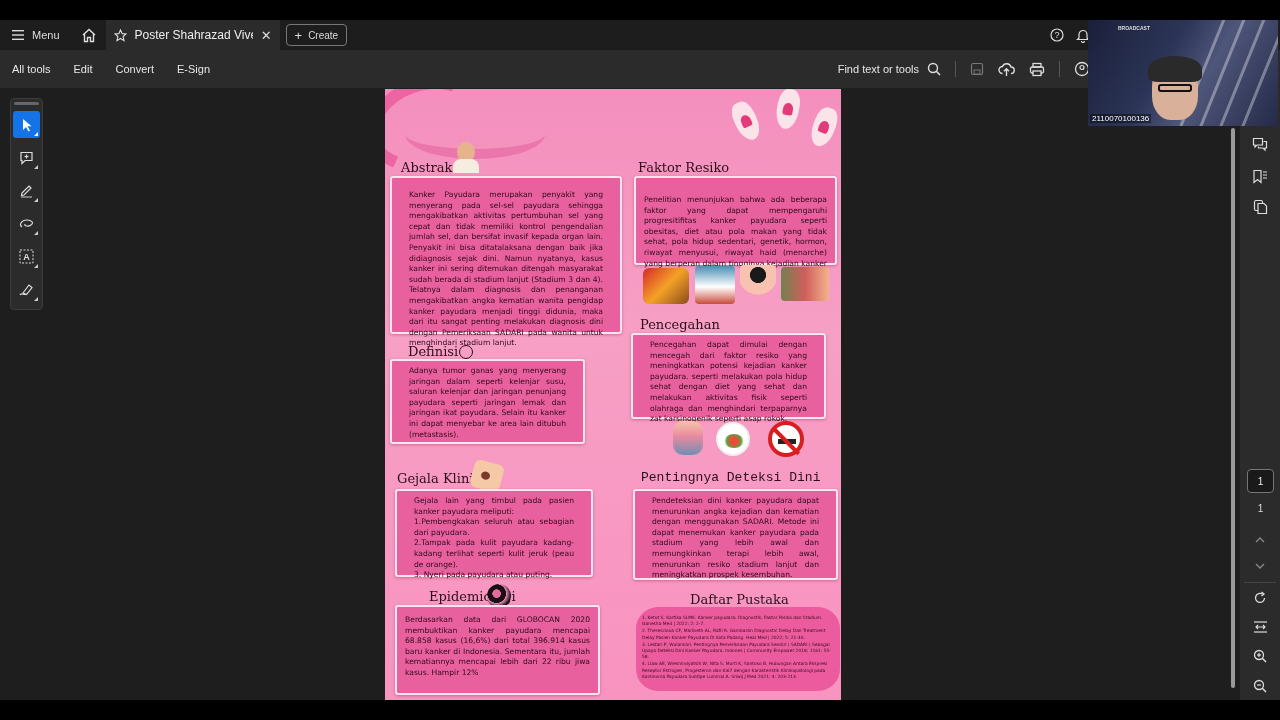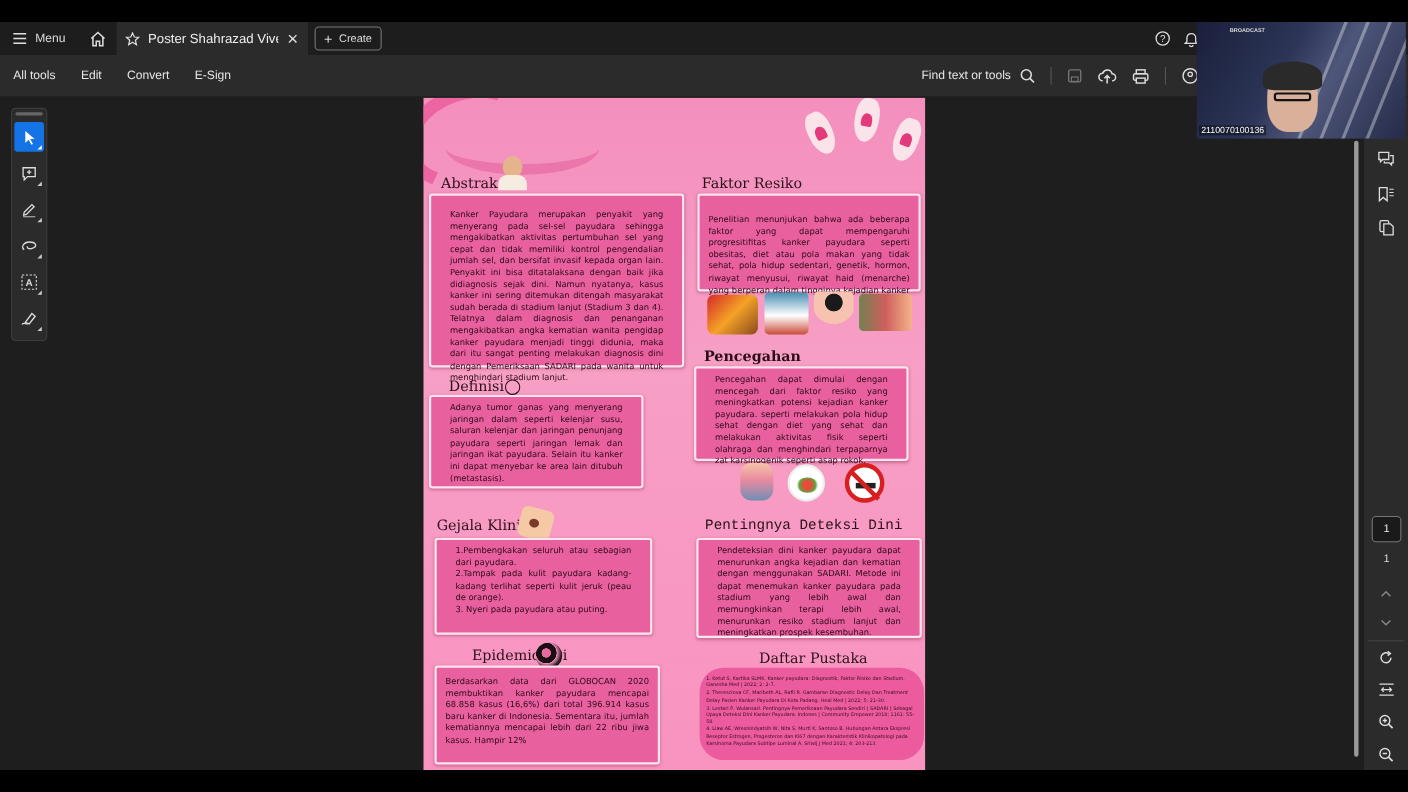--- a/index.html
+++ b/index.html
@@ -201,29 +201,30 @@
   <div class="box" style="left:249px;top:87px;width:203px;height:89px;padding:17px 8px;">Penelitian menunjukan bahwa ada beberapa faktor yang dapat mempengaruhi progresitifitas kanker payudara seperti obesitas, diet atau pola makan yang tidak sehat, pola hidup sedentari, genetik, hormon, riwayat menyusui, riwayat haid (menarche) yang berperan dalam tingginya kejadian kanker payudara.</div>
   <div class="illus" style="left:258px;top:179px;width:46px;height:36px;background:linear-gradient(135deg,#d62828 0%,#f4a227 50%,#8b4a1c 100%);border-radius:6px;"></div>
   <div class="illus" style="left:310px;top:177px;width:40px;height:38px;background:linear-gradient(180deg,#4b8fb5 0%,#fff 55%,#c94c3a 100%);"></div>
   <div class="illus" style="left:355px;top:176px;width:36px;height:40px;background:radial-gradient(circle at 50% 25%,#1a1a1a 22%,#f7c2b0 24%,#f7c2b0 55%,transparent 57%);"></div>
   <div class="illus" style="left:396px;top:178px;width:48px;height:34px;background:linear-gradient(90deg,#5a7d3a 0%,#c9534a 50%,#f2b880 100%);opacity:0.85;"></div>
 
   <div class="sec-title" style="left:23px;top:255px;">Definisi</div>
   <div class="smiley" style="left:74px;top:256px;"></div>
   <div class="box" style="left:5px;top:270px;width:195px;height:85px;">Adanya tumor ganas yang menyerang jaringan dalam seperti kelenjar susu, saluran kelenjar dan jaringan penunjang payudara seperti jaringan lemak dan jaringan ikat payudara. Selain itu kanker ini dapat menyebar ke area lain ditubuh (metastasis).</div>
 
-  <div class="sec-title" style="left:255px;top:228px;font-weight:bold;">Pencegahan</div>
+  <div class="sec-title" style="left:255px;top:228px;">Pencegahan</div>
   <div class="box" style="left:246px;top:244px;width:195px;height:86px;">Pencegahan dapat dimulai dengan mencegah dari faktor resiko yang meningkatkan potensi kejadian kanker payudara. seperti melakukan pola hidup sehat dengan diet yang sehat dan melakukan aktivitas fisik seperti olahraga dan menghindari terpaparnya zat karsinogenik seperti asap rokok.</div>
   <div class="illus" style="left:288px;top:332px;width:30px;height:34px;background:linear-gradient(180deg,#f5c4a8 0%,#e98aa0 45%,#6f8fb5 100%);border-radius:10px;"></div>
   <div class="plate" style="left:331px;top:333px;"></div>
   <div class="nosmoke" style="left:383px;top:332px;"></div>
 
   <div class="sec-title" style="left:12px;top:382px;">Gejala Klinis</div>
   <div class="breastcard" style="left:87px;top:373px;"></div>
   <div class="box" style="left:10px;top:400px;width:198px;height:88px;text-align:justify;">
+    <div>Gejala lain yang timbul pada pasien kanker payudara meliputi:</div>
     <div>1.Pembengkakan seluruh atau sebagian dari payudara.</div>
     <div>2.Tampak pada kulit payudara kadang-kadang terlihat seperti kulit jeruk (peau de orange).</div>
     <div>3. Nyeri pada payudara atau puting.</div>
   </div>
 
   <div class="sec-title" style="left:256px;top:381px;font-family:Liberation Mono, monospace;">Pentingnya Deteksi Dini</div>
   <div class="box" style="left:248px;top:400px;width:205px;height:91px;">Pendeteksian dini kanker payudara dapat menurunkan angka kejadian dan kematian dengan menggunakan SADARI. Metode ini dapat menemukan kanker payudara pada stadium yang lebih awal dan memungkinkan terapi lebih awal, menurunkan resiko stadium lanjut dan meningkatkan prospek kesembuhan.</div>
 
   <div class="sec-title" style="left:28px;top:500px;margin-left:16px;">Epidemiologi</div>
   <div class="globe" style="left:102px;top:495px;"></div>

